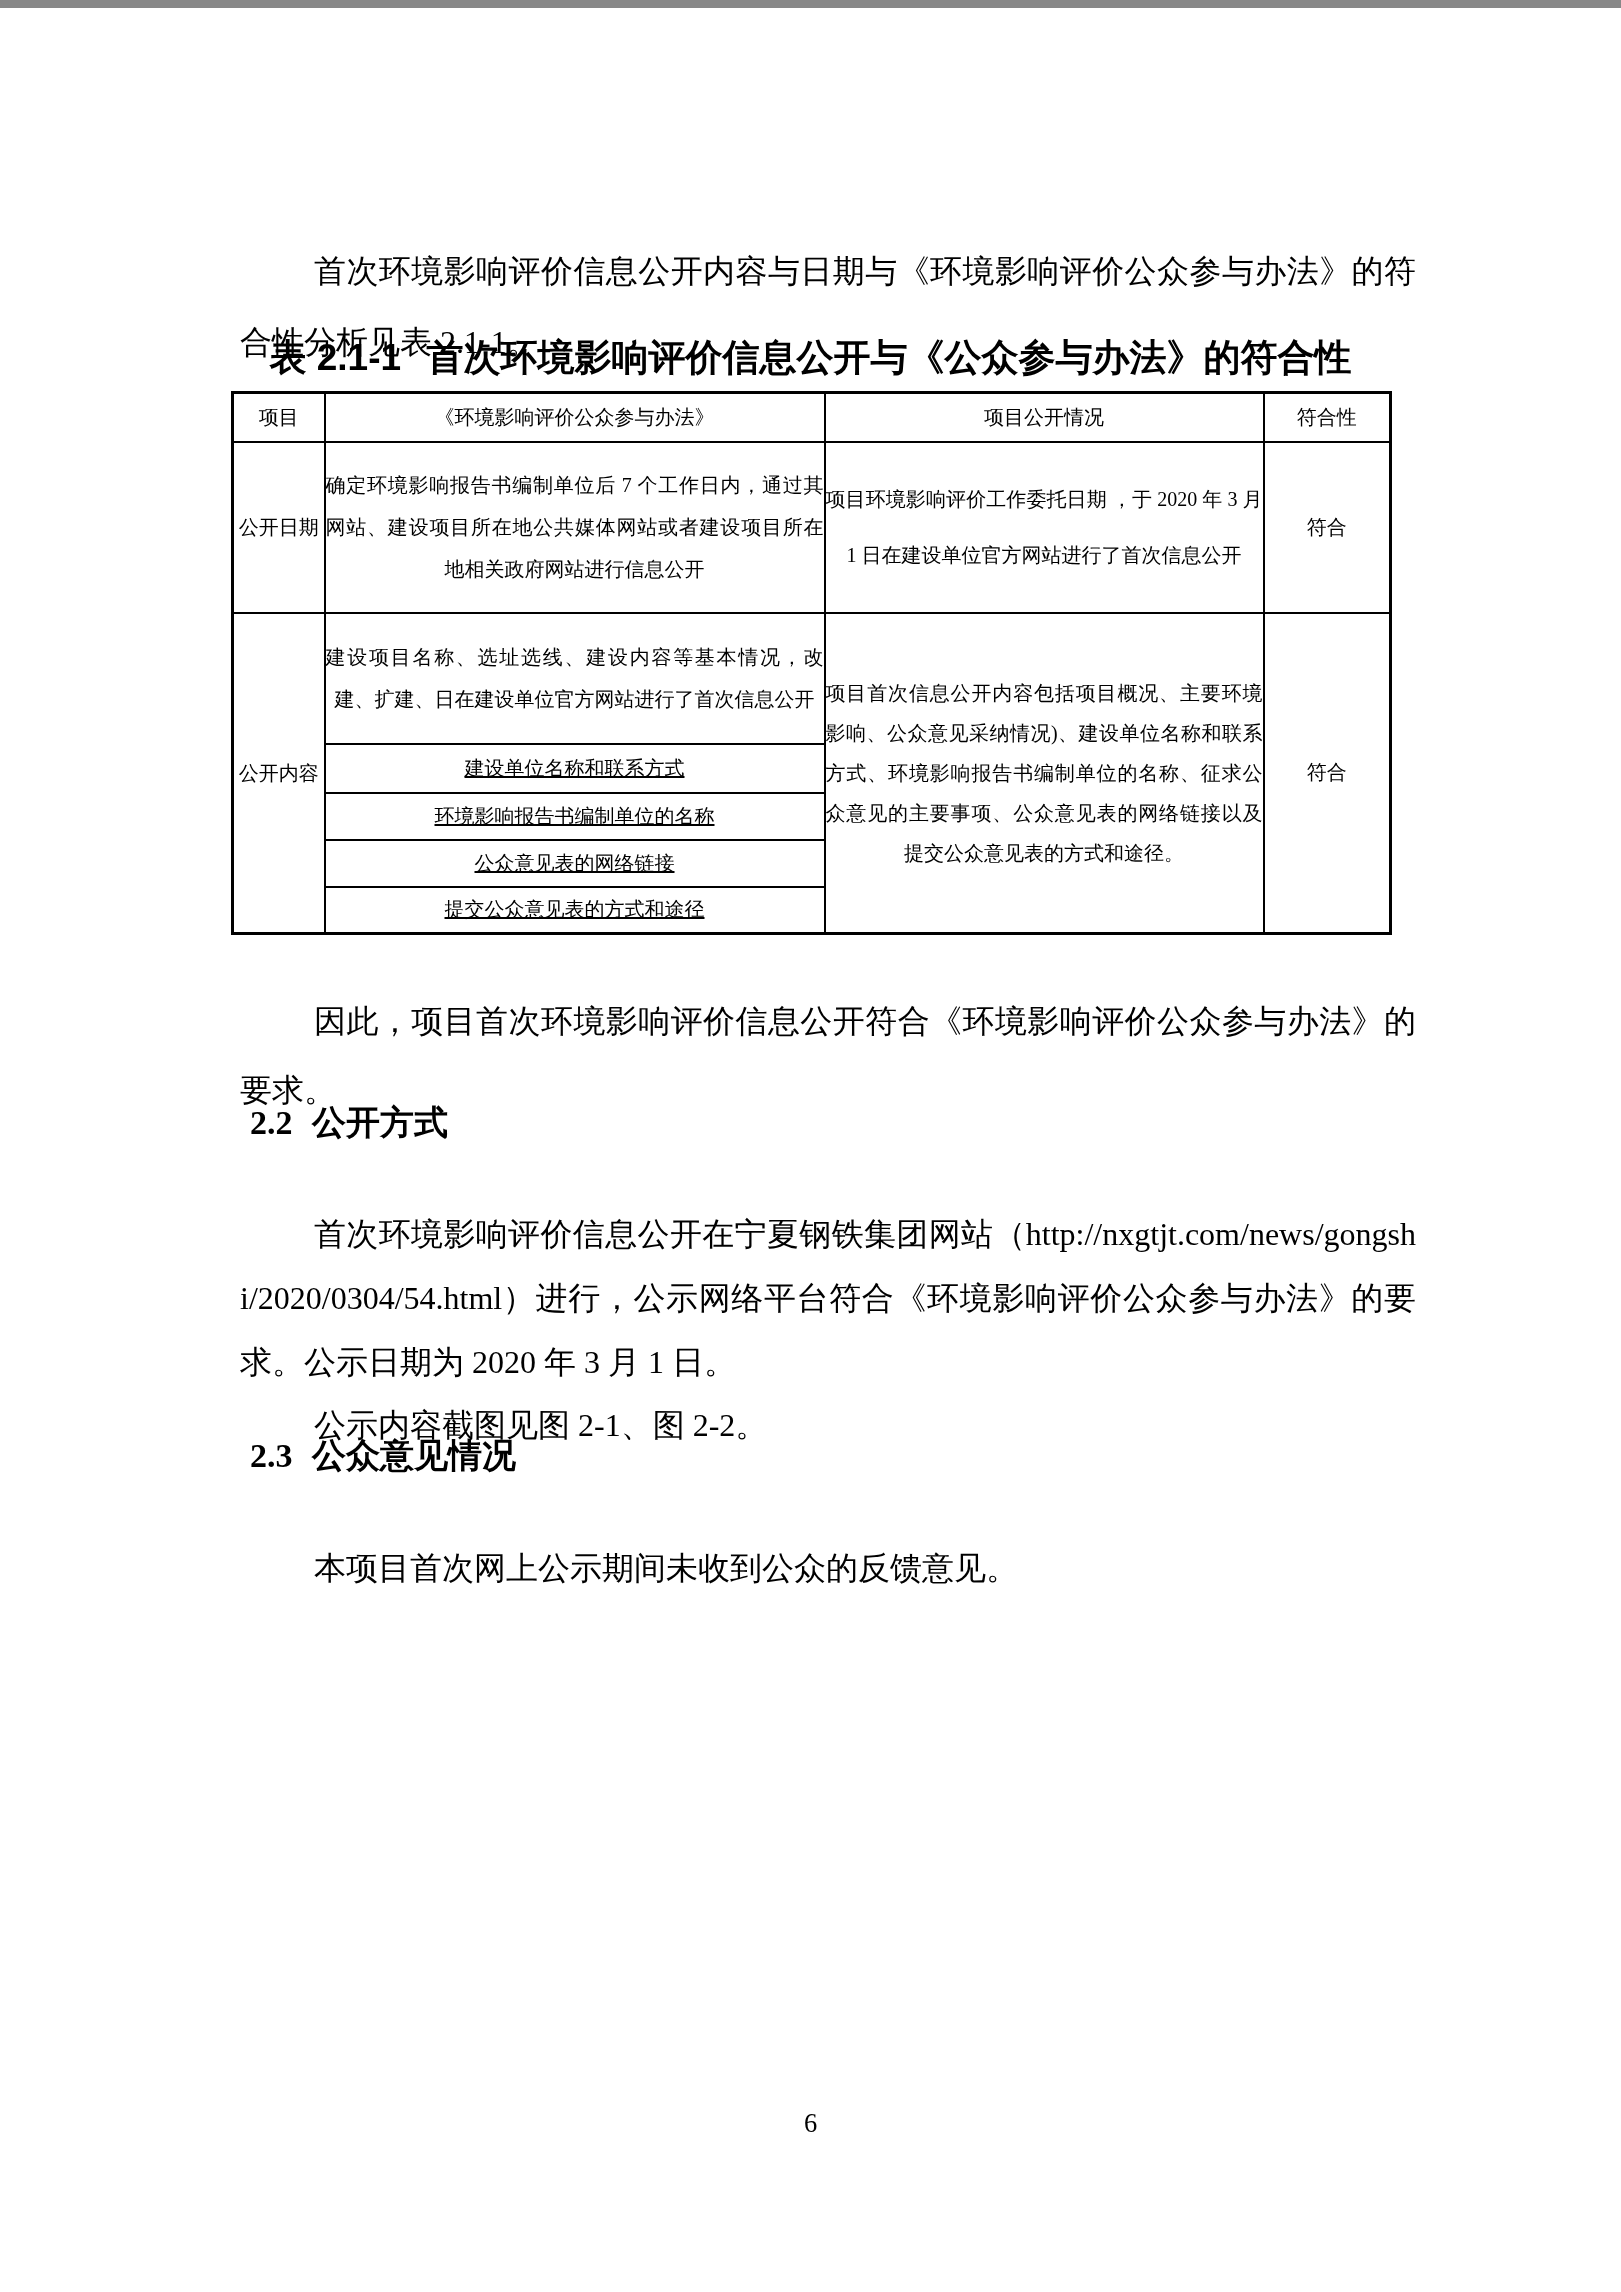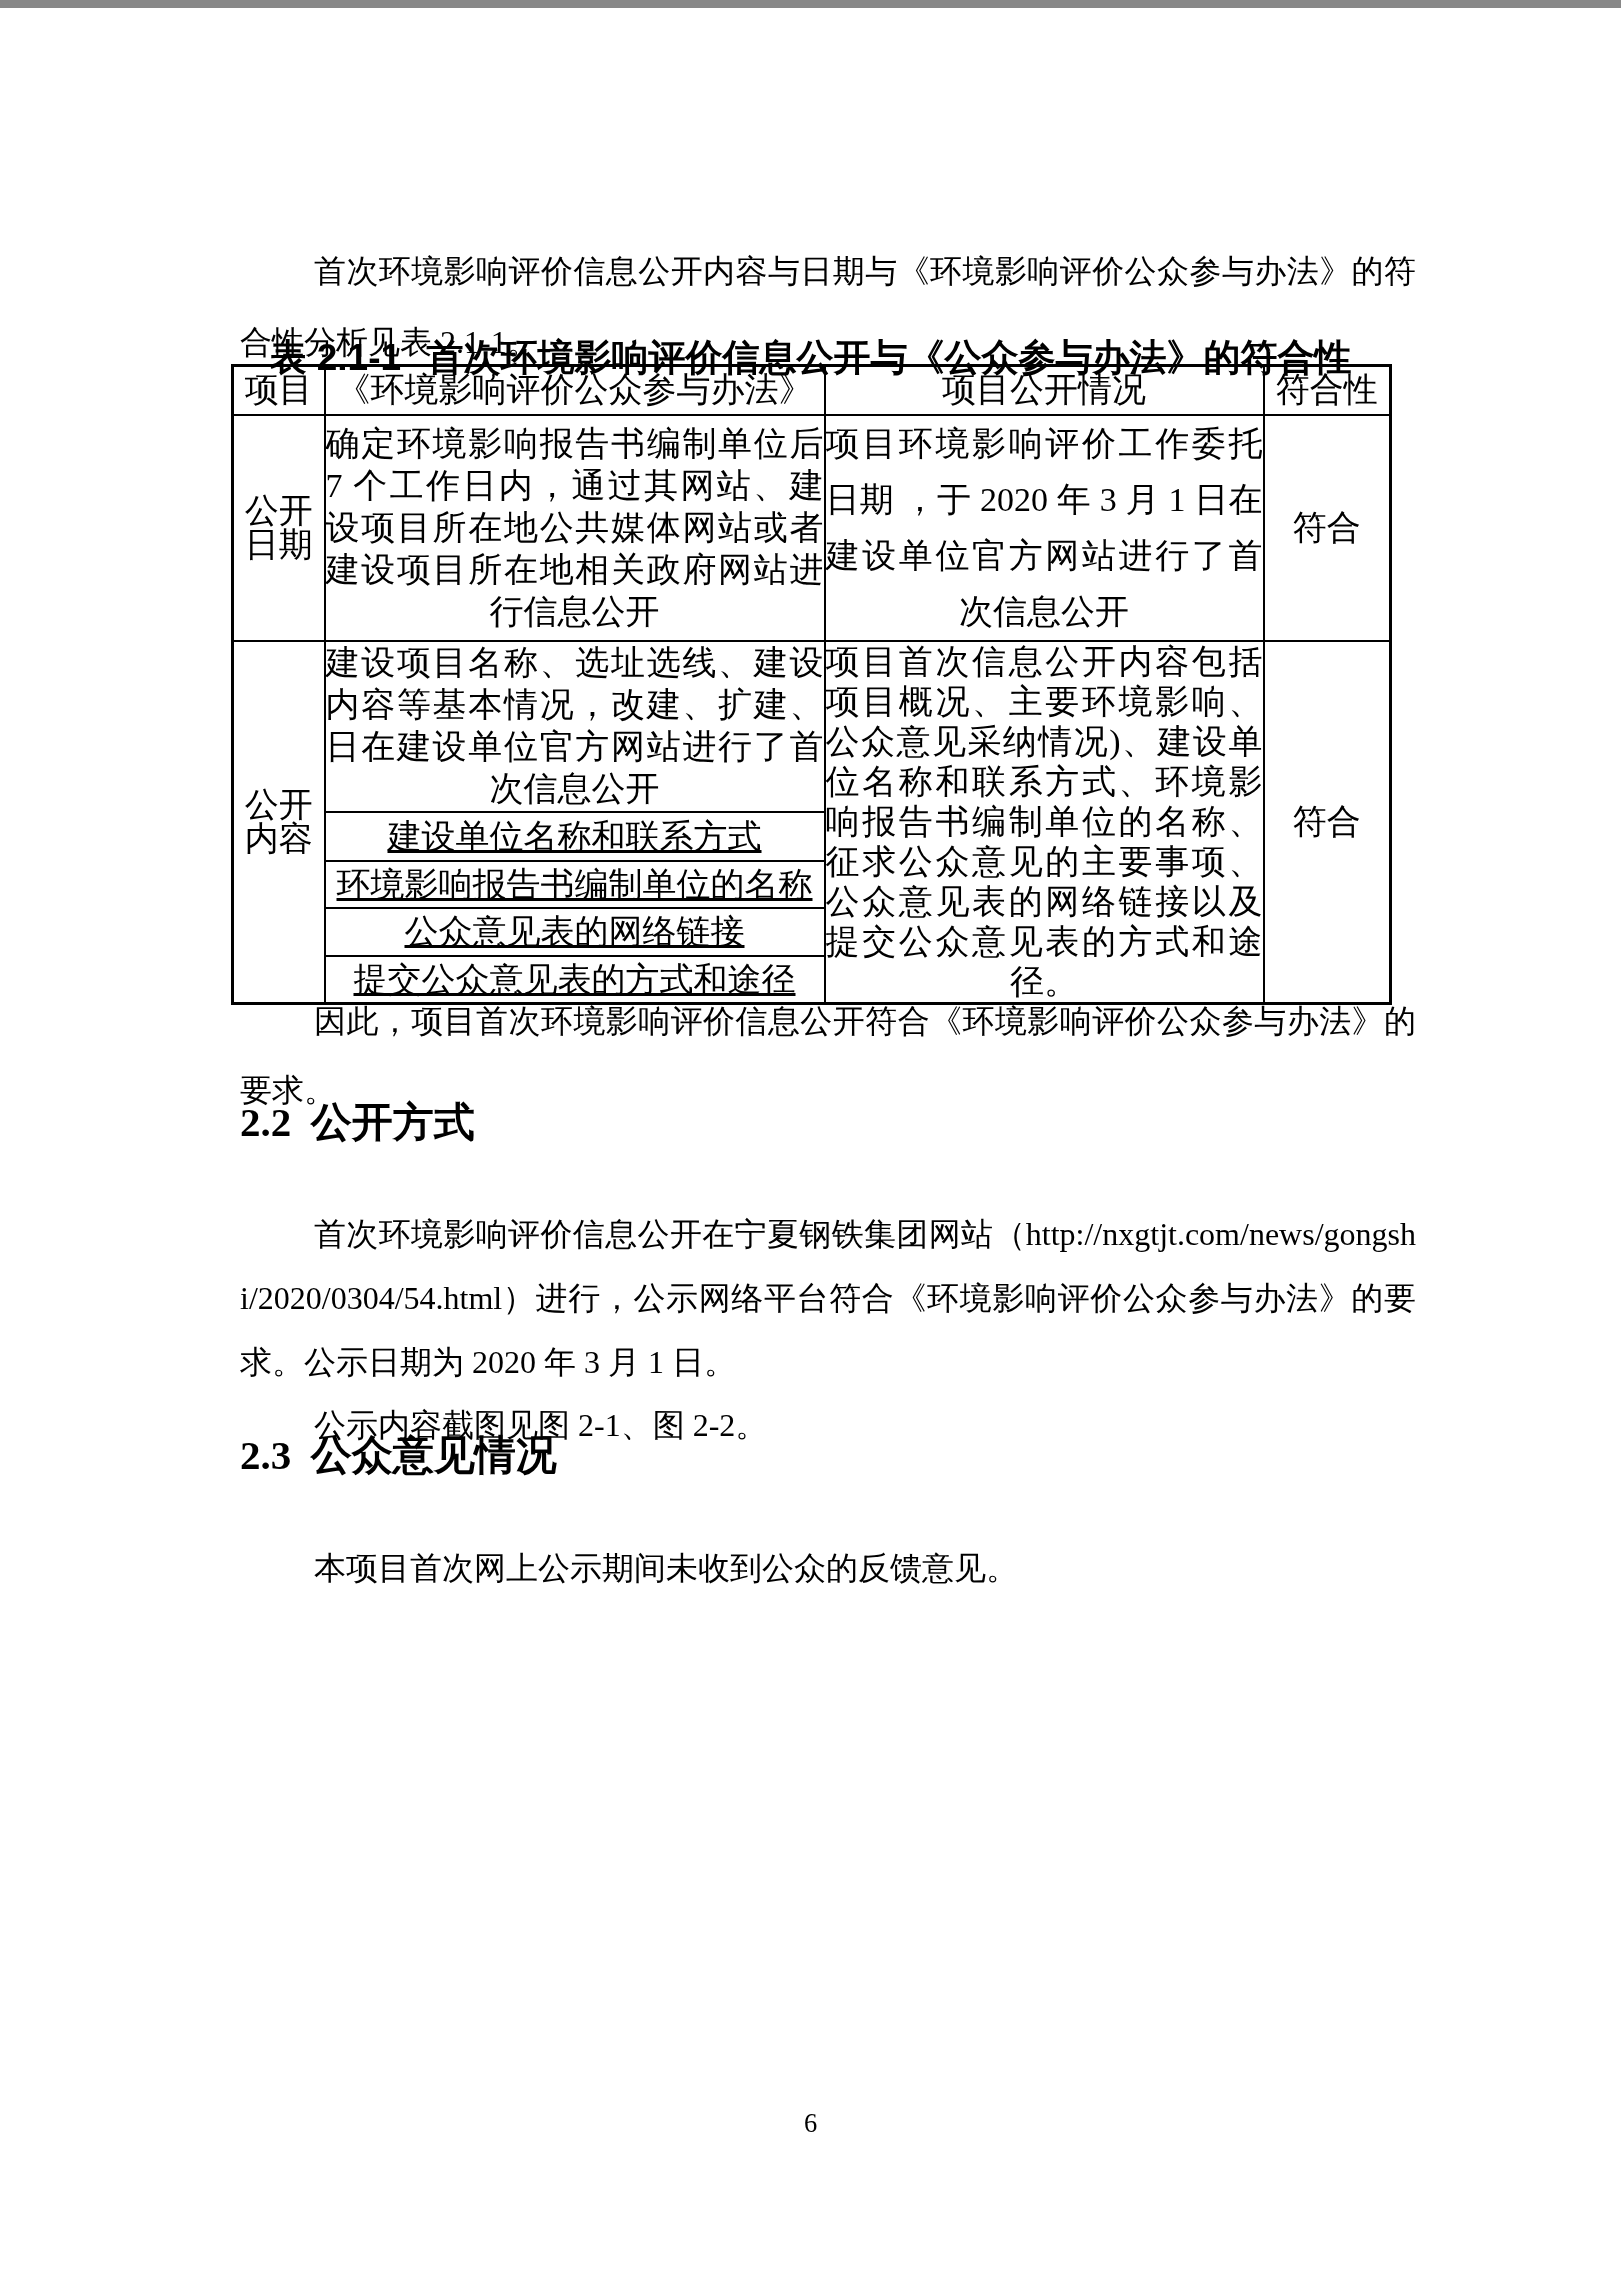--- a/index.html
+++ b/index.html
@@ -26,25 +26,25 @@
     left:231px;width:1159px;
     top:331px;
     text-align:center;
     font-family:"Liberation Sans","DejaVu Sans",sans-serif;
     font-weight:bold;
     font-size:37px;line-height:37px;
   }
   .tbl-caption .cap-label{margin-right:25.5px;}
   table.compliance{
     position:absolute;
-    left:231px;top:356px;
+    left:231px;top:383px;
     width:1159px;
     border-collapse:collapse;
     table-layout:fixed;
-    font-size:34px;
+    font-size:20px;
   }
   table.compliance td, table.compliance th{
     border:2.9px solid #000;
     vertical-align:middle;
     font-weight:normal;
     padding:0;
     overflow:hidden;
   }
   table.compliance{border:3.9px solid #000;}
   tr.hdr{height:49px;}
@@ -68,23 +68,23 @@
     word-break:break-all;
   }
   .c-status2{
     text-align:justify;text-align-last:center;
     line-height:40px;padding:2px 12.7px;
     word-break:break-all;
   }
   .c-conf{text-align:center;}
   .heading{
     position:absolute;
-    left:240px;width:1176px;
+    left:250px;width:1176px;
     font-weight:bold;
-    font-size:41px;line-height:49px;
+    font-size:34px;line-height:49px;
     white-space:nowrap;
   }
   .heading .h-num{font-family:"Liberation Serif","DejaVu Serif",serif;}
   .heading .h-title{
     font-family:"Liberation Sans","DejaVu Sans",sans-serif;
     margin-left:19.6px;
   }
   .p-intro{top:196px;}
   .p-conclusion{top:947px;line-height:69px;}
   .h-22{top:1090px;}

